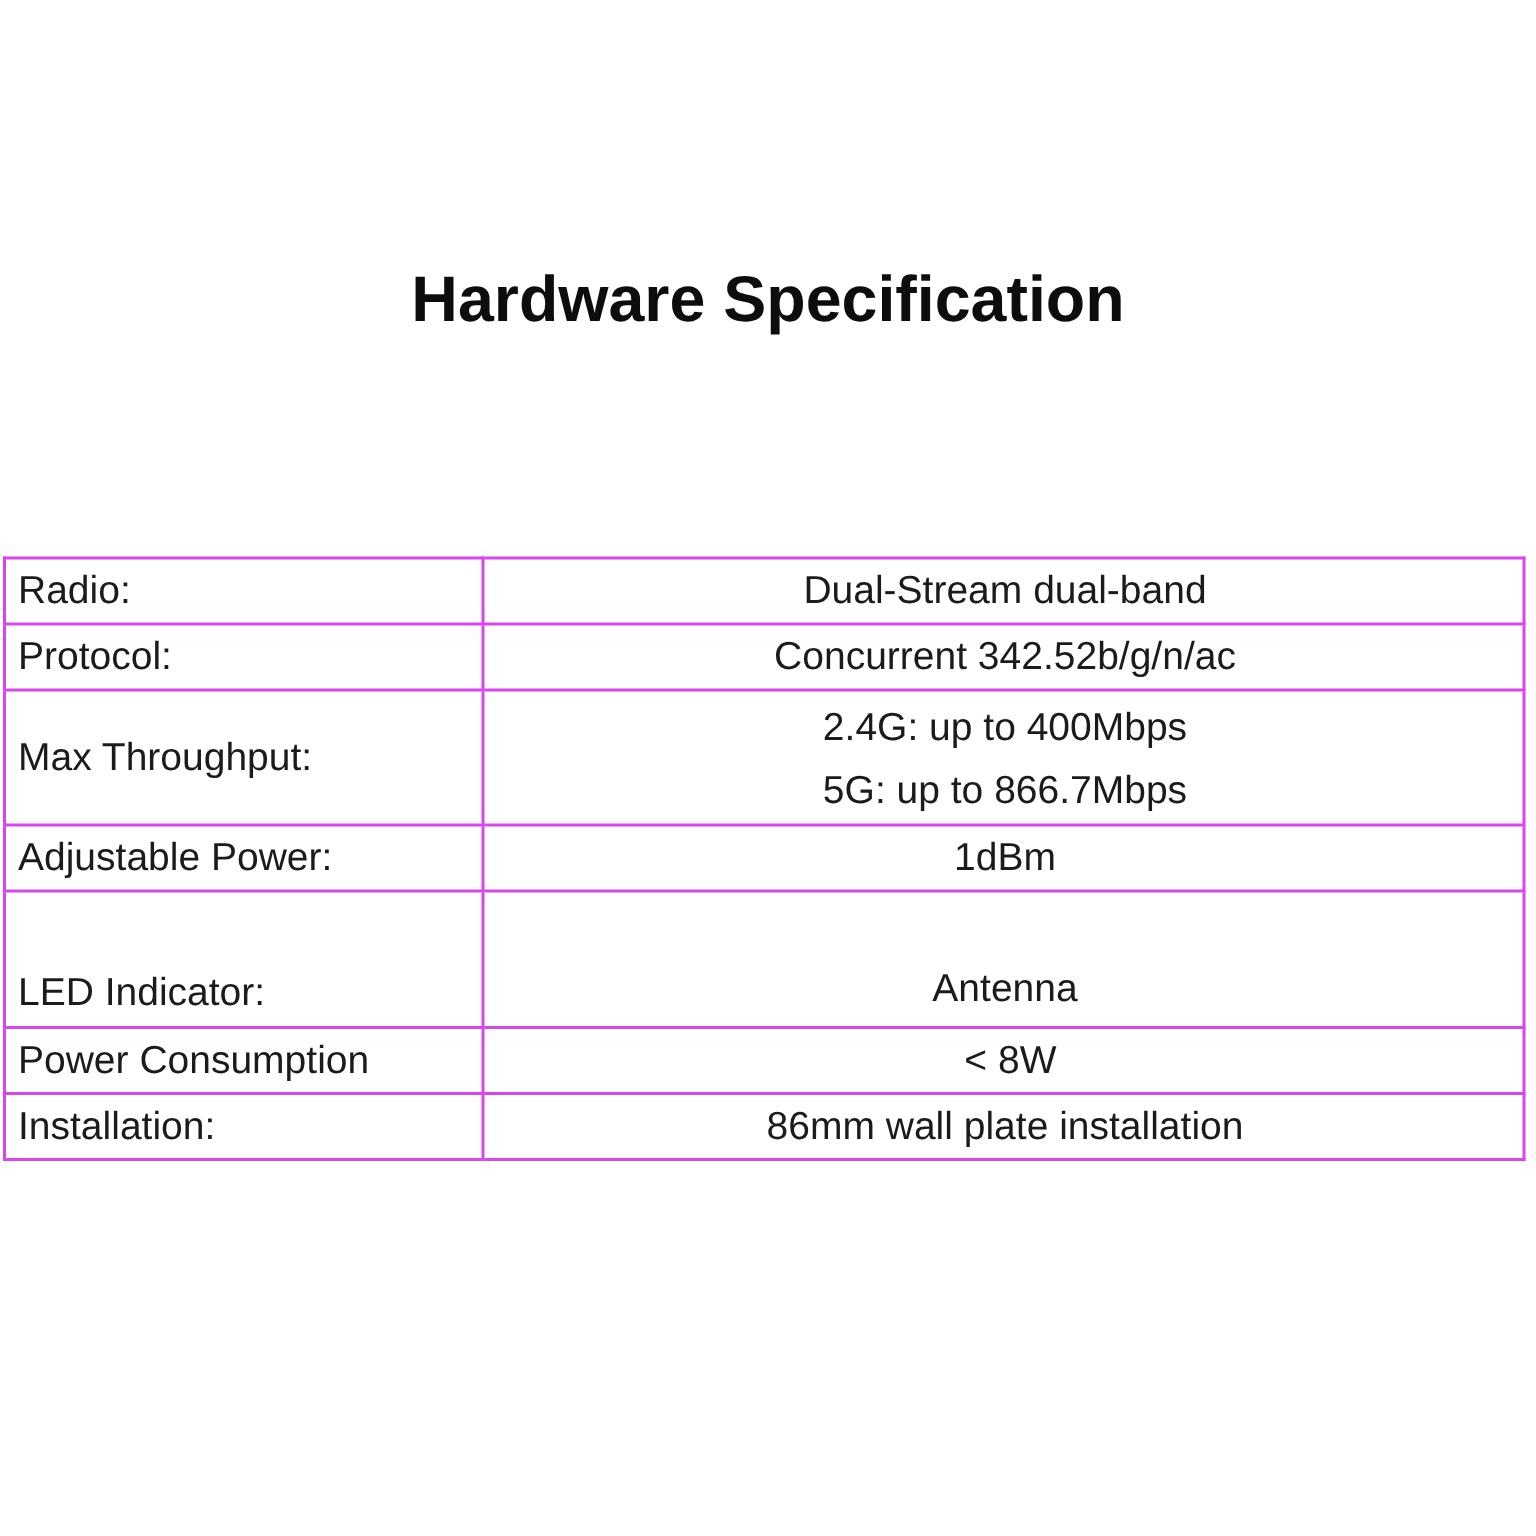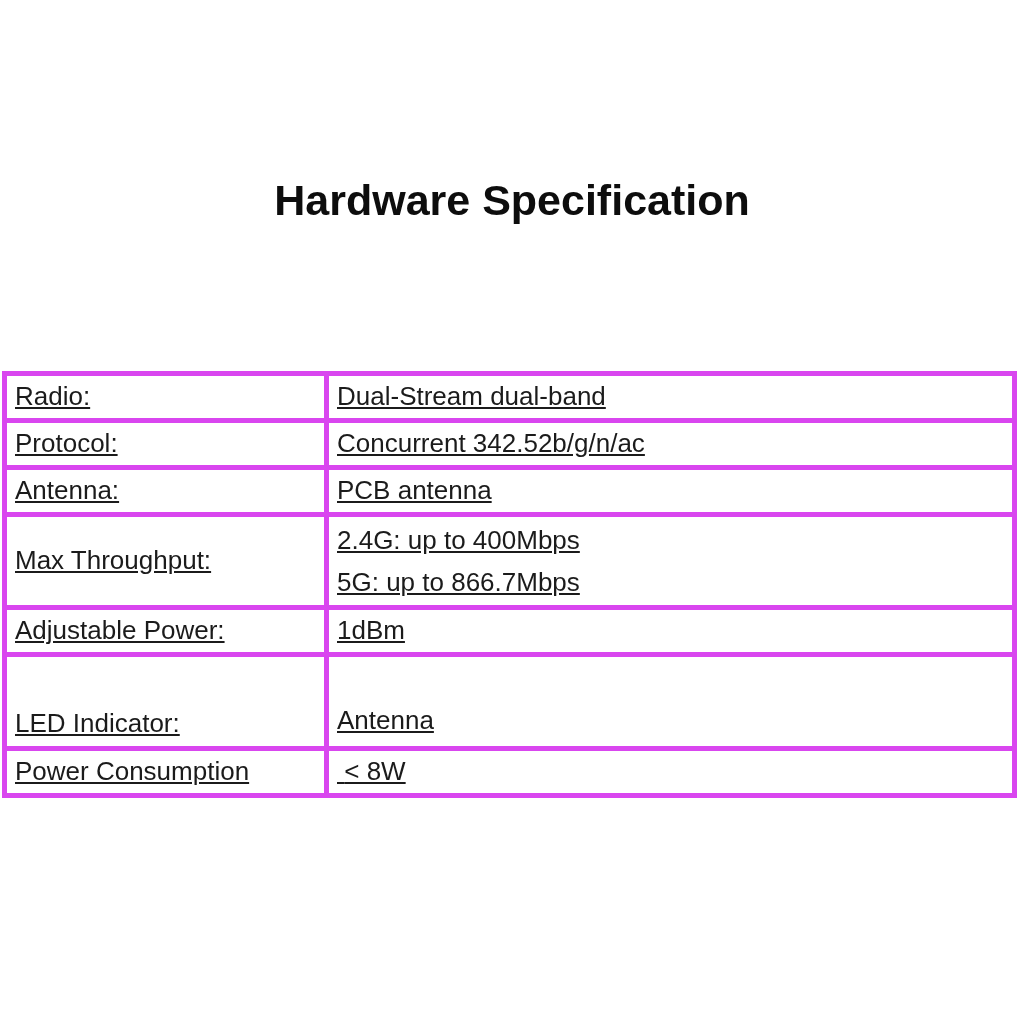--- a/index.html
+++ b/index.html
@@ -29,33 +29,33 @@
   table.spec-table {
     position: absolute;
     left: 2px;
     top: 371px;
     width: 1015px;
     border-collapse: collapse;
     table-layout: fixed;
     color: #1b1b1b;
   }
   table.spec-table td {
-    border: 5px solid #d946ef;
+    border: 2px solid #d946ef;
     font-size: 26px;
     line-height: 1.3;
     padding: 2px 6px 2px 8px;
     vertical-align: middle;
     overflow: hidden;
-    text-decoration: underline;
   }
   td.label-cell {
     width: 303px;
   }
   td.value-cell {
     white-space: pre-wrap; 
+    text-align: center;
   }
   tr.row-normal td { height: 38px; }
   tr.row-tall td   { height: 82px; }
   tr.row-tall td.value-cell { line-height: 1.62; }
   tr.valign-bottom td {
     vertical-align: bottom;
     padding-bottom: 5px;
   }
 </style>
 </head>
@@ -68,24 +68,20 @@
   <tr class="row-normal">
     <td class="label-cell">Radio:</td>
     <td class="value-cell">Dual-Stream dual-band</td>
   </tr>
 
   <tr class="row-normal">
     <td class="label-cell">Protocol:</td>
     <td class="value-cell">Concurrent 342.52b/g/n/ac</td>
   </tr>
 
-  <tr class="row-normal">
-    <td class="label-cell">Antenna:</td>
-    <td class="value-cell">PCB antenna</td>
-  </tr>
 
 
   <tr class="row-tall">
     <td class="label-cell">Max Throughput:</td>
     <td class="value-cell">2.4G: up to 400Mbps
 5G: up to 866.7Mbps</td>
   </tr>
 
   <tr class="row-normal">
     <td class="label-cell">Adjustable Power:</td>
@@ -95,14 +91,18 @@
   <tr class="row-tall valign-bottom">
     <td class="label-cell">LED Indicator:</td>
     <td class="value-cell">Antenna</td>
   </tr>
 
   <tr class="row-normal">
     <td class="label-cell">Power Consumption</td>
     <td class="value-cell"> &lt; 8W</td>
   </tr>
 
+  <tr class="row-normal">
+    <td class="label-cell">Installation:</td>
+    <td class="value-cell">86mm wall plate installation</td>
+  </tr>
 </tbody>
 </table>
 
 </body></html>

